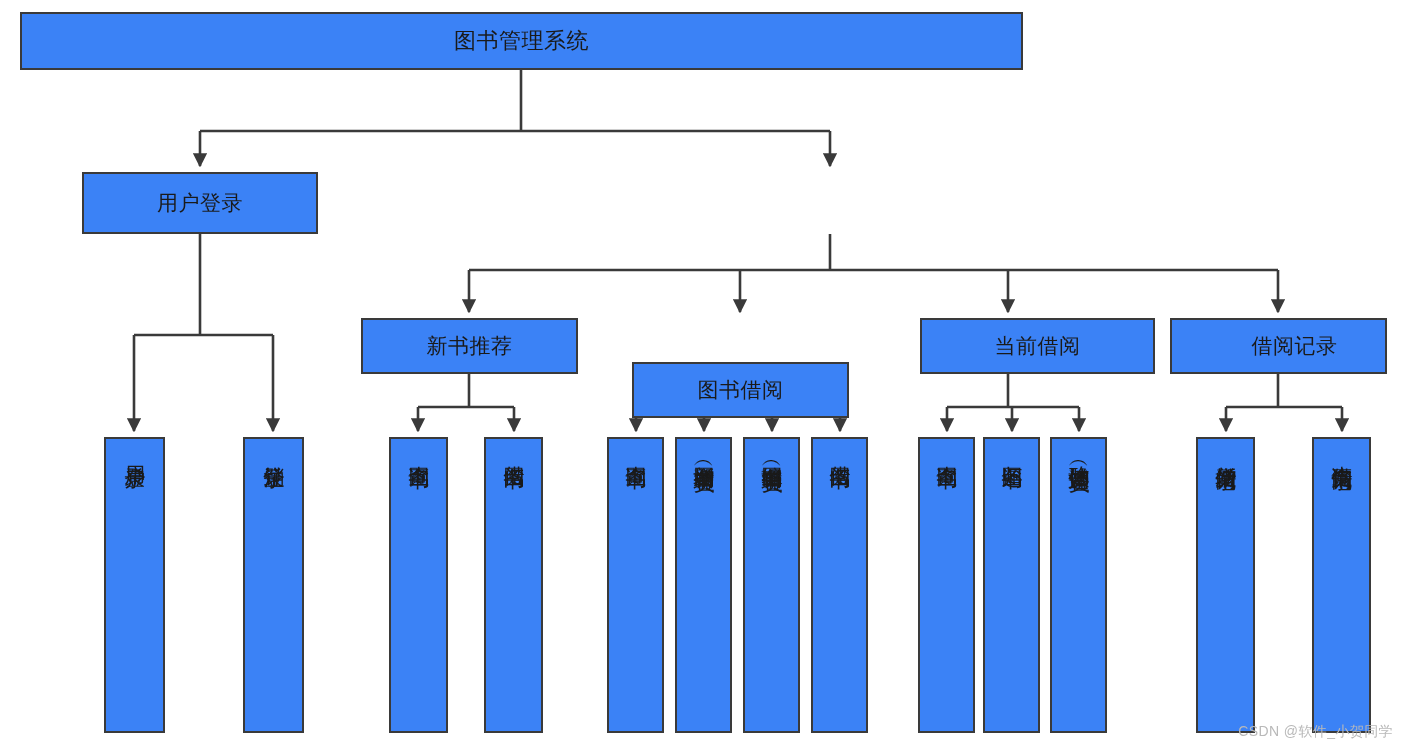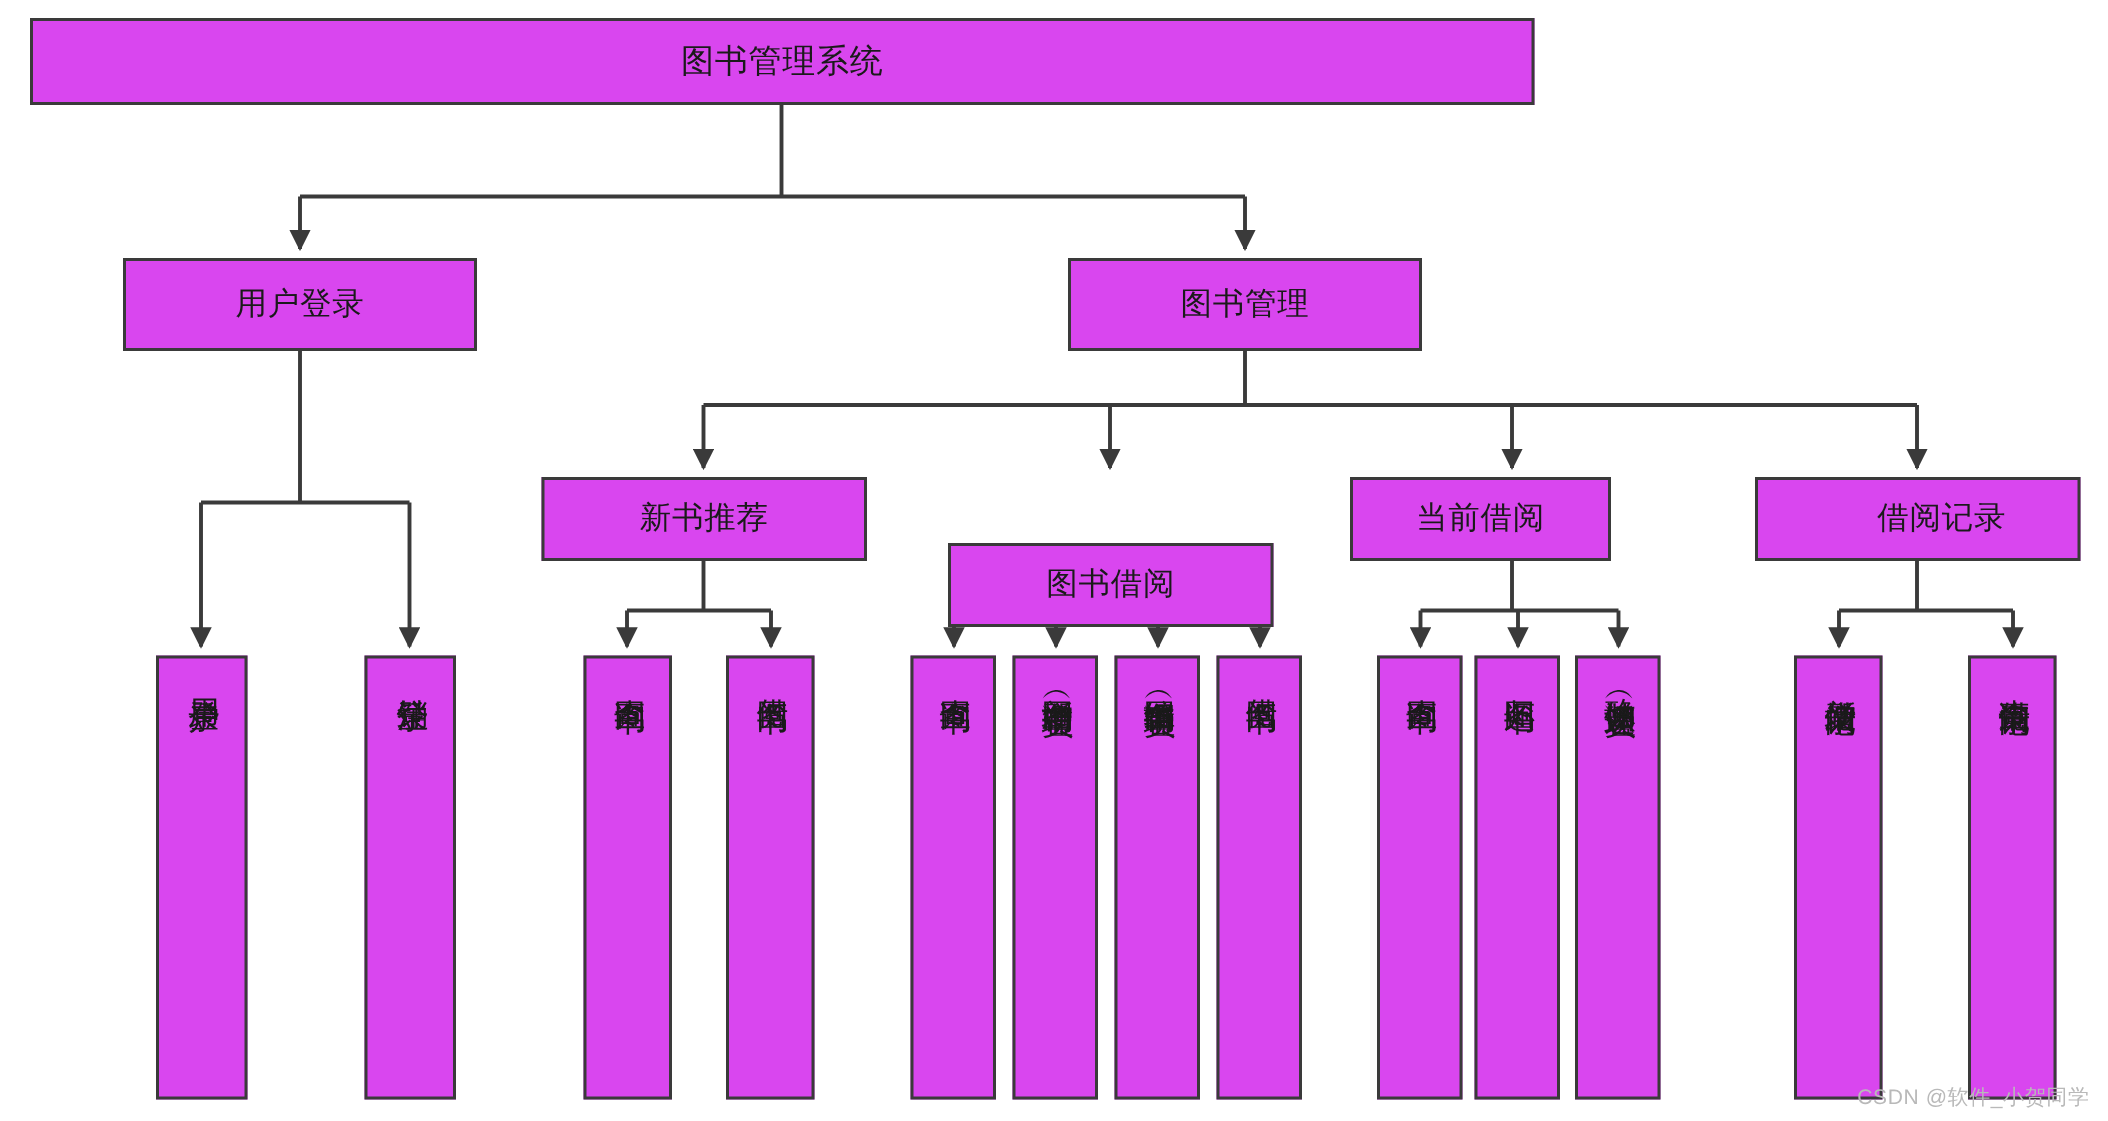--- a/index.html
+++ b/index.html
@@ -22,21 +22,21 @@
     left: 0;
     top: 0;
     width: 1405px;
     height: 747px;
     pointer-events: none;
   }
   .node {
     position: absolute;
     box-sizing: border-box;
     border: 2.5px solid #3a3a3a;
-    background: #d946ef;
+    background: #3b82f6;
     display: flex;
     align-items: center;
     justify-content: center;
     color: #1a1a1a;
   }
   .node-h .node-label {
     font-size: 21px;
     line-height: 1.1;
     white-space: nowrap;
     letter-spacing: 0.5px;
@@ -122,31 +122,28 @@
     </g>
   </svg>
 
   <div class="node node-h" id="root-node" style="left:20px; top:12px; width:1003px; height:58px;">
     <span class="node-label">图书管理系统</span>
   </div>
 
   <div class="node node-h" style="left:82px; top:172px; width:236px; height:62px;">
     <span class="node-label">用户登录</span>
   </div>
-  <div class="node node-h" style="left:712px; top:172px; width:236px; height:62px;">
-    <span class="node-label">图书管理</span>
-  </div>
 
   <div class="node node-h" style="left:361px; top:318px; width:217px; height:56px;">
     <span class="node-label">新书推荐</span>
   </div>
   <div class="node node-h" style="left:632px; top:318px; width:217px; height:56px;margin-top:44px;">
     <span class="node-label">图书借阅</span>
   </div>
-  <div class="node node-h" style="left:900px; top:318px; width:174px; height:56px;">
+  <div class="node node-h" style="left:920px; top:318px; width:235px; height:56px;">
     <span class="node-label">当前借阅</span>
   </div>
   <div class="node node-h" style="left:1170px; top:318px; width:217px; height:56px;padding-left:32px;">
     <span class="node-label">借阅记录</span>
   </div>
 
   <div class="node node-v" style="left:104px; top:437px; width:61px; height:296px;">
     <span class="node-label">用户登录</span>
   </div>
   <div class="node node-v" style="left:243px; top:437px; width:61px; height:296px;">

